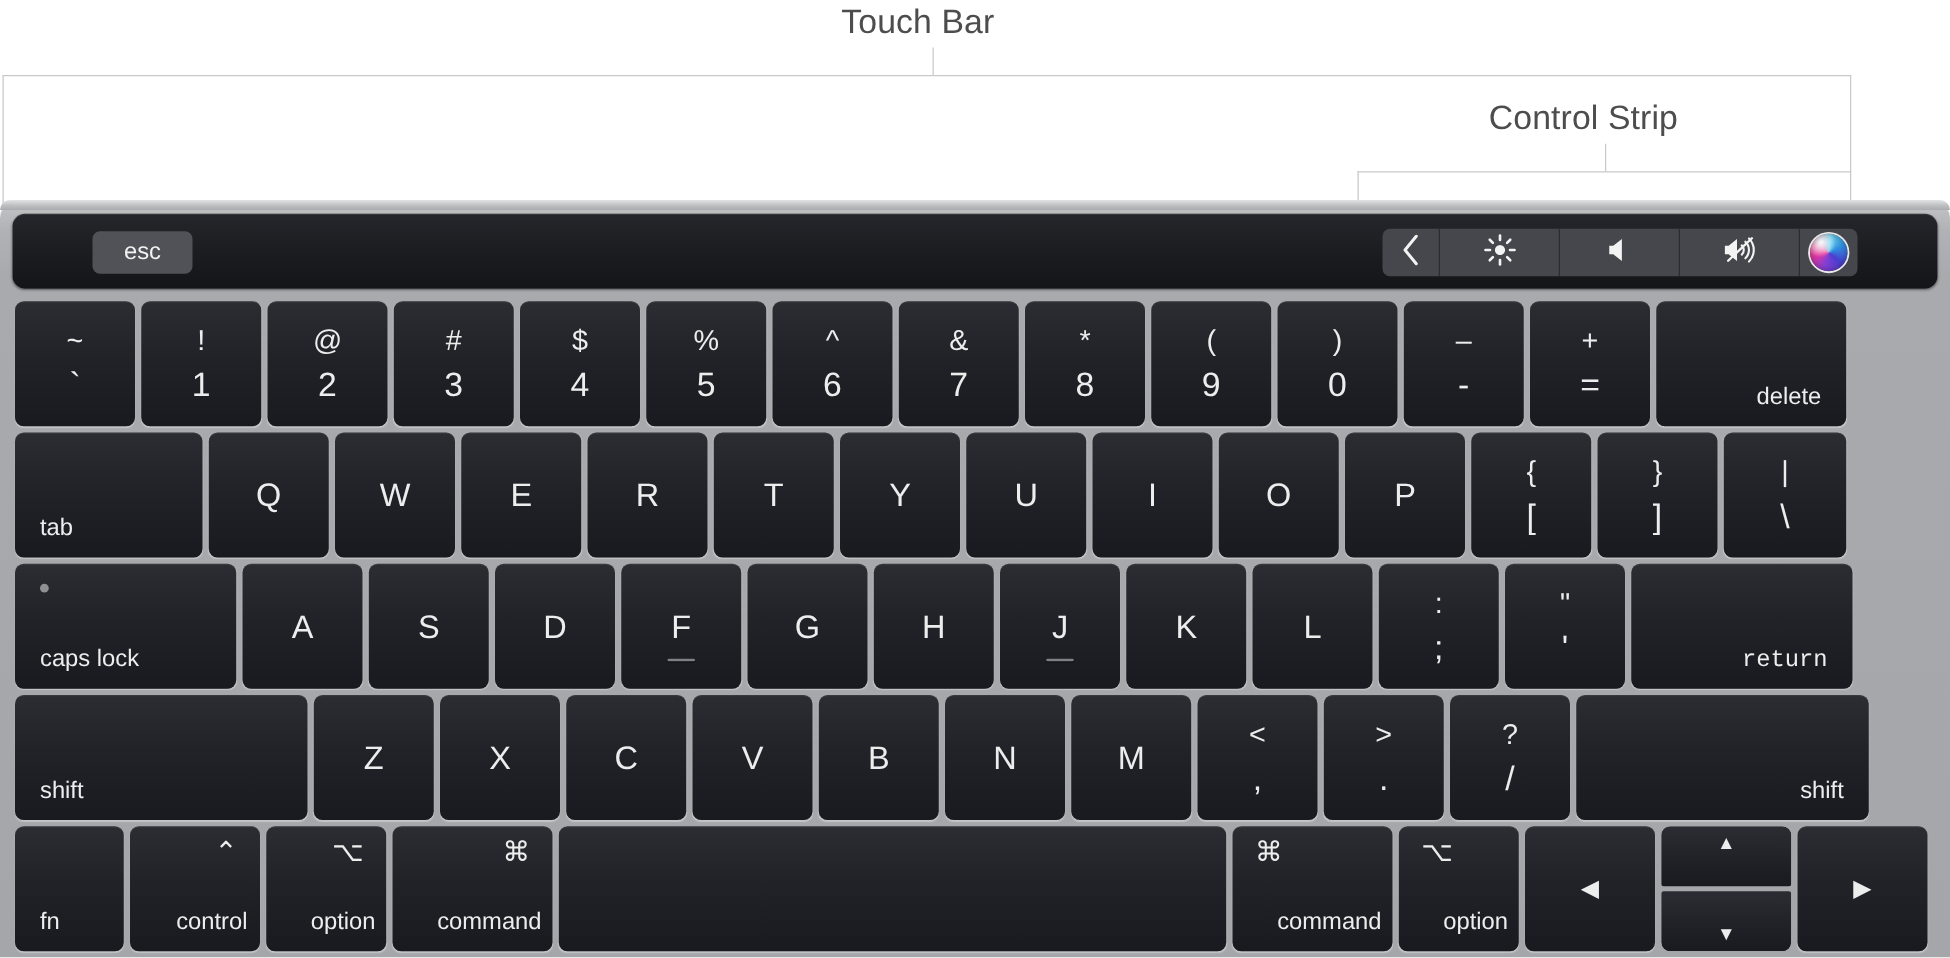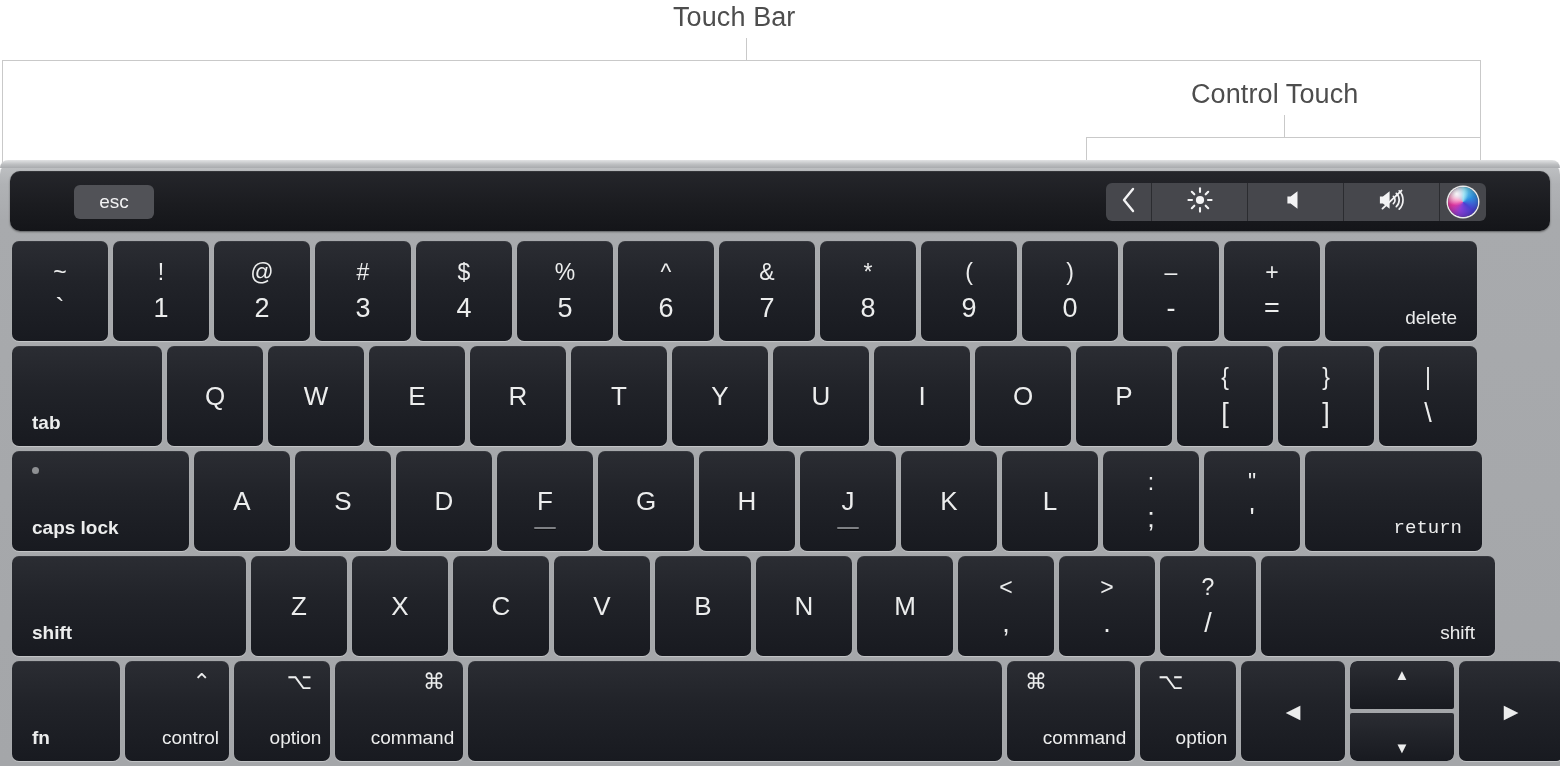--- a/index.html
+++ b/index.html
@@ -97,21 +97,21 @@
     flex: 0 0 auto;
     display: flex; align-items: center; justify-content: center;
     font-size: 26px;
     overflow: hidden;
   }
   .key .dual { display:flex; flex-direction:column; align-items:center; justify-content:center; line-height:1; gap:11px; }
   .key .dual .up { font-size: 23px; }
   .key .dual .lo { font-size: 27px; }
 
   
-  .lbl-bl { position:absolute; left:20px; bottom:12px; font-size:19px;font-weight:bold; }
+  .lbl-bl { position:absolute; left:20px; bottom:12px; font-size:19px; }
   .lbl-br { position:absolute; right:20px; bottom:12px; font-size:19px; }
   .sym-tr { position:absolute; right:18px; top:10px; font-size:22px; line-height:1; }
   .sym-tl { position:absolute; left:18px; top:10px; font-size:22px; line-height:1; }
   .lbl-bc { position:absolute; left:0; right:0; bottom:12px; text-align:center; font-size:19px;margin-left:27px; }
   .caps-dot {
     position:absolute; left:20px; top:16px; width:7px; height:7px;
     border-radius:50%; background:#8e9093;
   }
   .bump {
     position:absolute; left:50%; transform:translateX(-50%); bottom:22px;
@@ -136,21 +136,21 @@
 <body>
 
 <div id="stage">
 
   <div class="callout-label" style="left:673px; top:2px;">Touch Bar</div>
   <div class="cline v" style="left:746px; top:38px; height:22px;"></div>
   <div class="cline h" style="left:2px; top:60px; width:1479px;"></div>
   <div class="cline v" style="left:2px; top:60px; height:108px;"></div>
   <div class="cline v" style="left:1480px; top:60px; height:108px;"></div>
 
-  <div class="callout-label" style="left:1191px; top:79px;">Control Touch</div>
+  <div class="callout-label" style="left:1191px; top:79px;">Control Strip</div>
   <div class="cline v" style="left:1284px; top:115px; height:22px;"></div>
   <div class="cline h" style="left:1086px; top:137px; width:395px;"></div>
   <div class="cline v" style="left:1086px; top:137px; height:31px;"></div>
 
   <div id="keyboard">
 
     <div id="touchbar">
       <div id="esc-key">esc</div>
 
       <div id="control-strip">
@@ -437,21 +437,21 @@
           <span class="dual">
             <span class="up">?</span>
             <span class="lo">/</span>
           </span>
         </div>
         <div class="key" style="width: 234px; height: 100px;">
           <span class="lbl-br">shift</span>
         </div>
       </div>
     <div class="krow" id="row-4" style="top:501px; height:100px;">
-        <div class="key" style="width: 108px; height: 100px;">
+        <div class="key" style="width: 87px; height: 100px;">
           <span class="lbl-bl">fn</span>
         </div>
         <div class="key" style="width: 104px; height: 100px;">
           <span class="sym-tr">⌃</span>
           <span class="lbl-bc">control</span>
         </div>
         <div class="key" style="width: 96px; height: 100px;">
           <span class="sym-tr">⌥</span>
           <span class="lbl-bc">option</span>
         </div>

